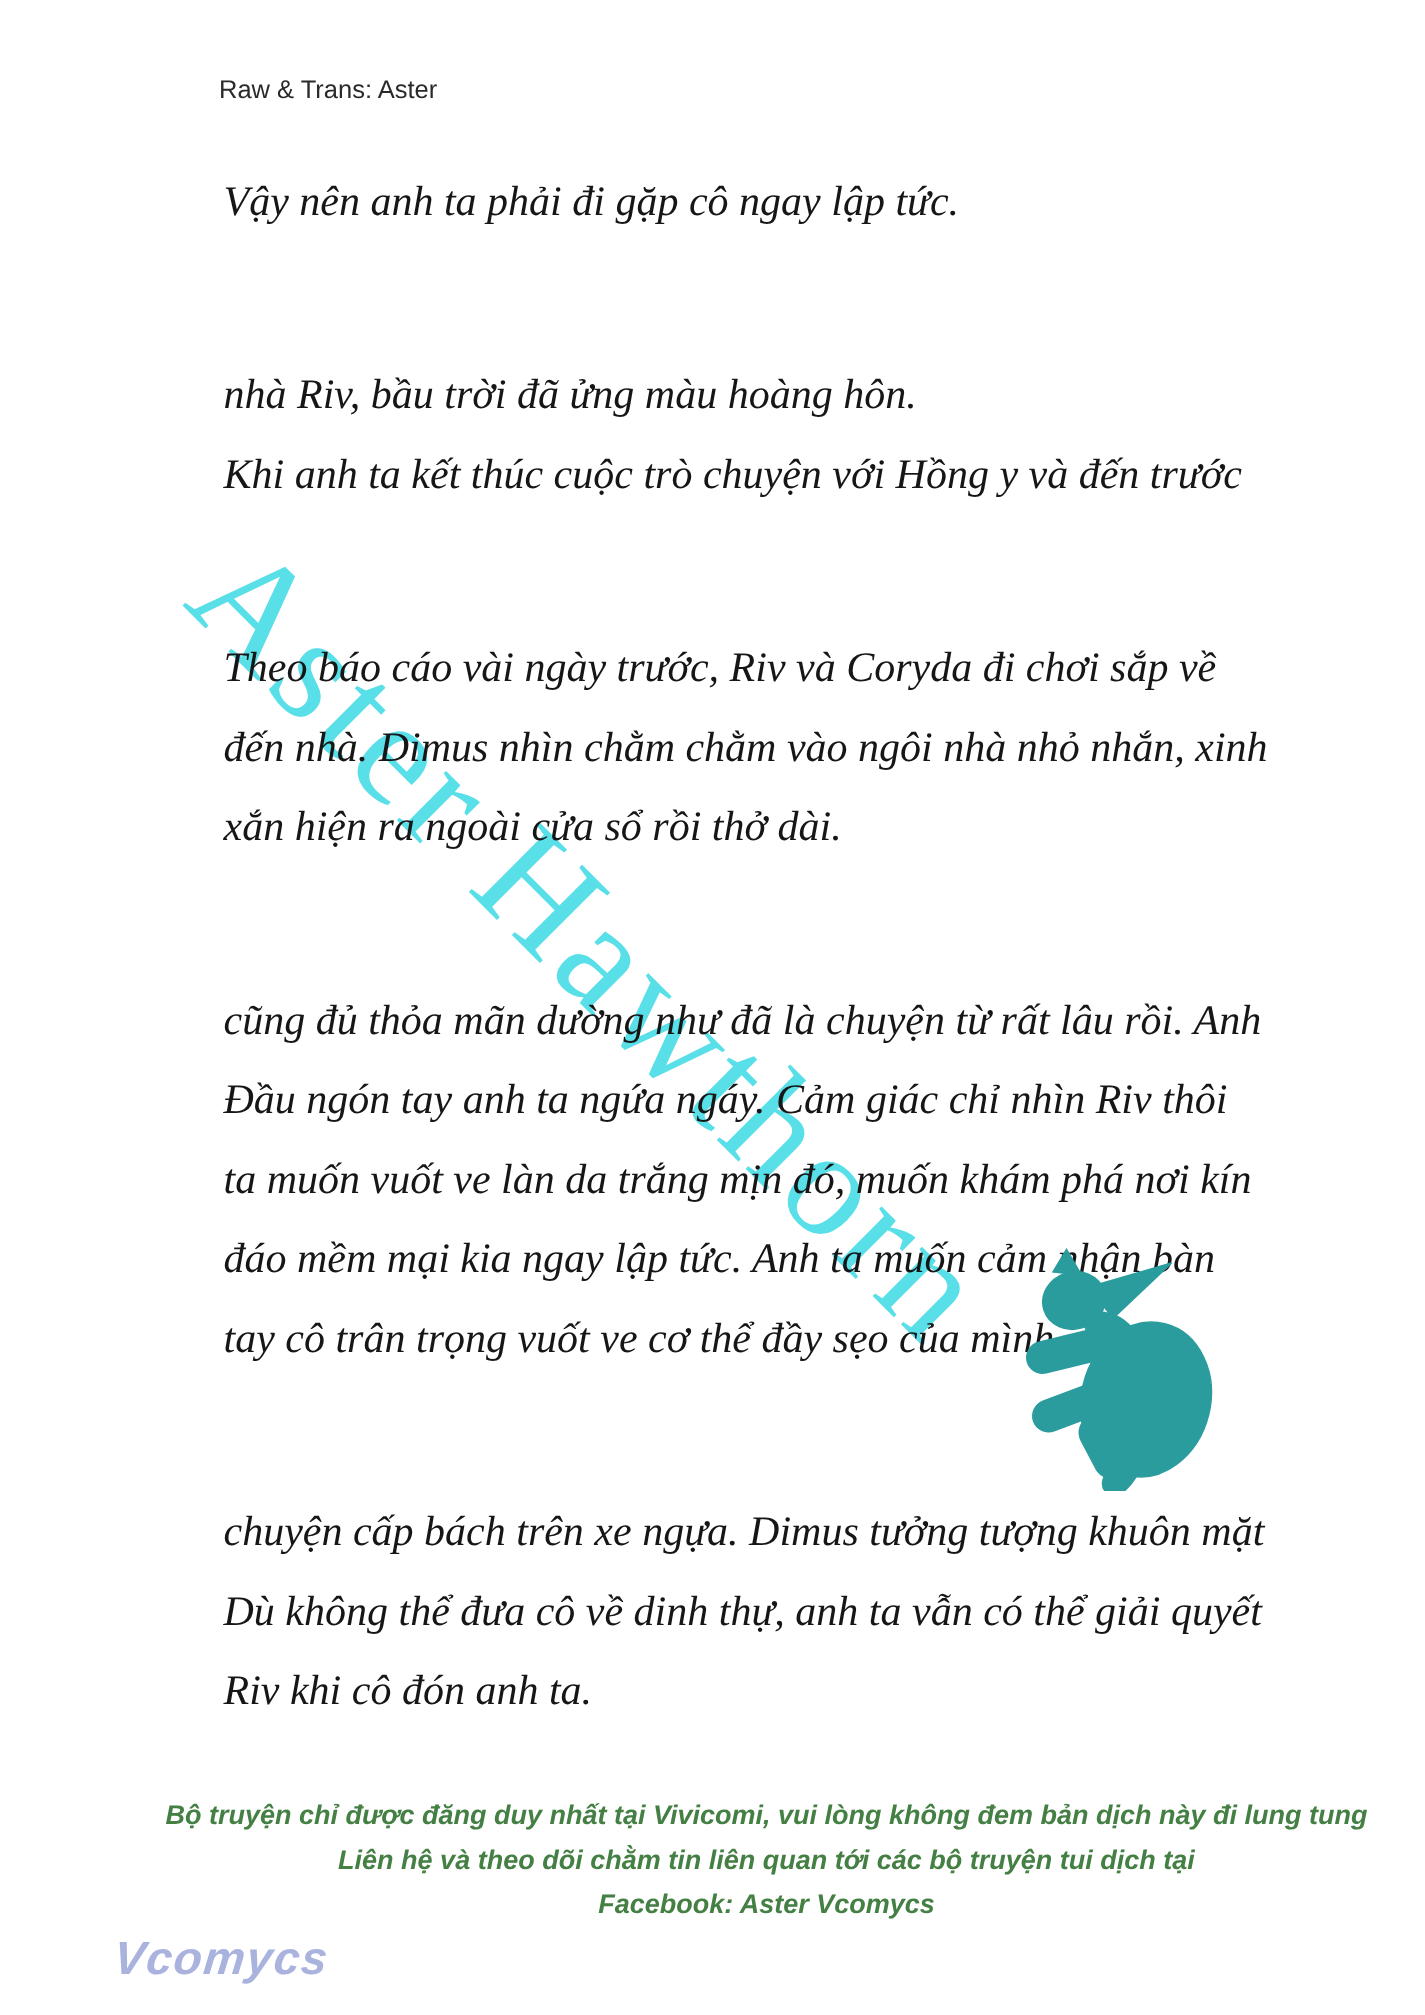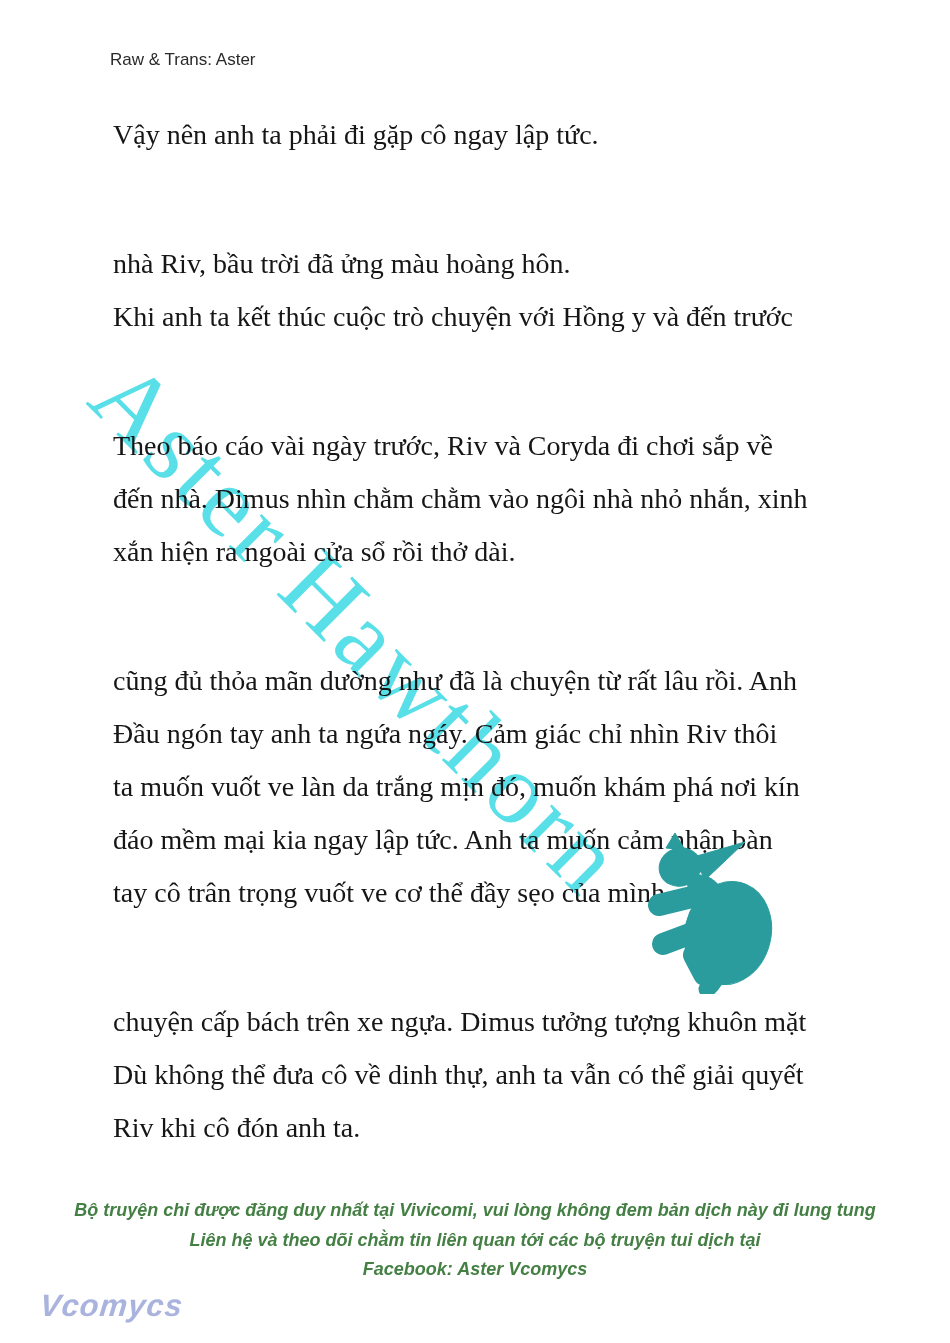--- a/index.html
+++ b/index.html
@@ -7,20 +7,21 @@
   body {
     position: relative;
     background: #ffffff;
     overflow: hidden;
     font-family: "Liberation Serif", serif;
   }
   .page {
     position: absolute;
     inset: 0;
     background: #ffffff;
+    margin-left: 36px;
   }
 
   
   .header-credit {
     position: absolute;
     left: 110px;
     top: 50px;
     font-family: "Liberation Sans", sans-serif;
     font-size: 17px;
     color: #2a2a2a;
@@ -51,20 +52,21 @@
     z-index: 2;
     color: #161616;
   }
   .paragraph { margin-bottom: 76px; }
   .line {
     font-family: "Liberation Serif", serif;
     font-size: 28px;
     line-height: 53px;
     height: 53px;
     white-space: nowrap;
+    font-style: italic;
   }
 
   
   .cat-wrap {
     position: absolute;
     left: 646px;
     top: 832px;
     width: 132px;
     height: 162px;
     z-index: 2;

